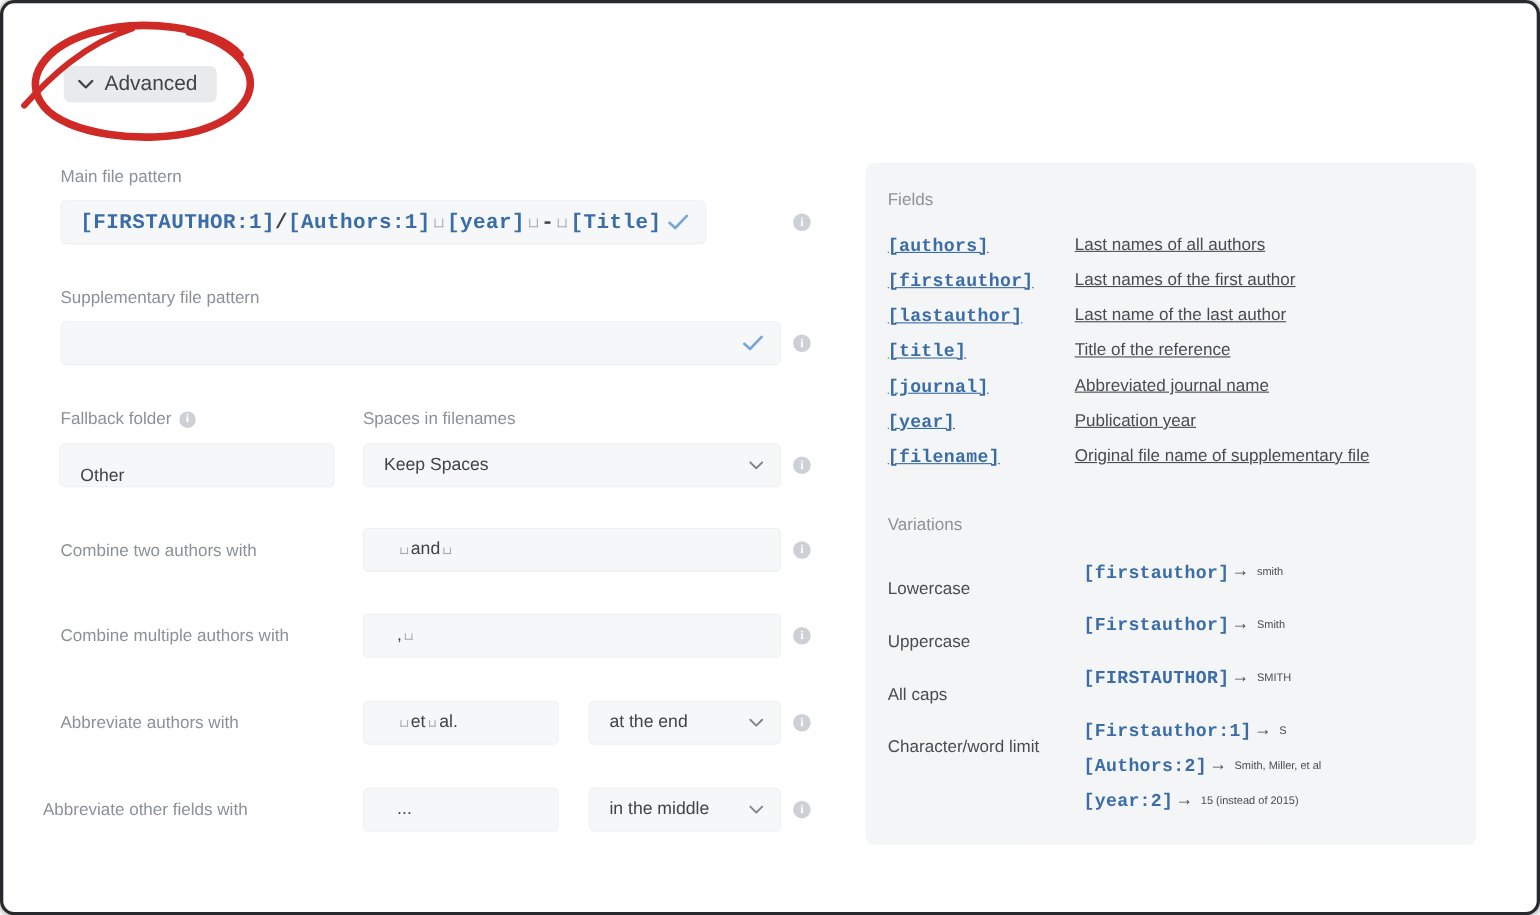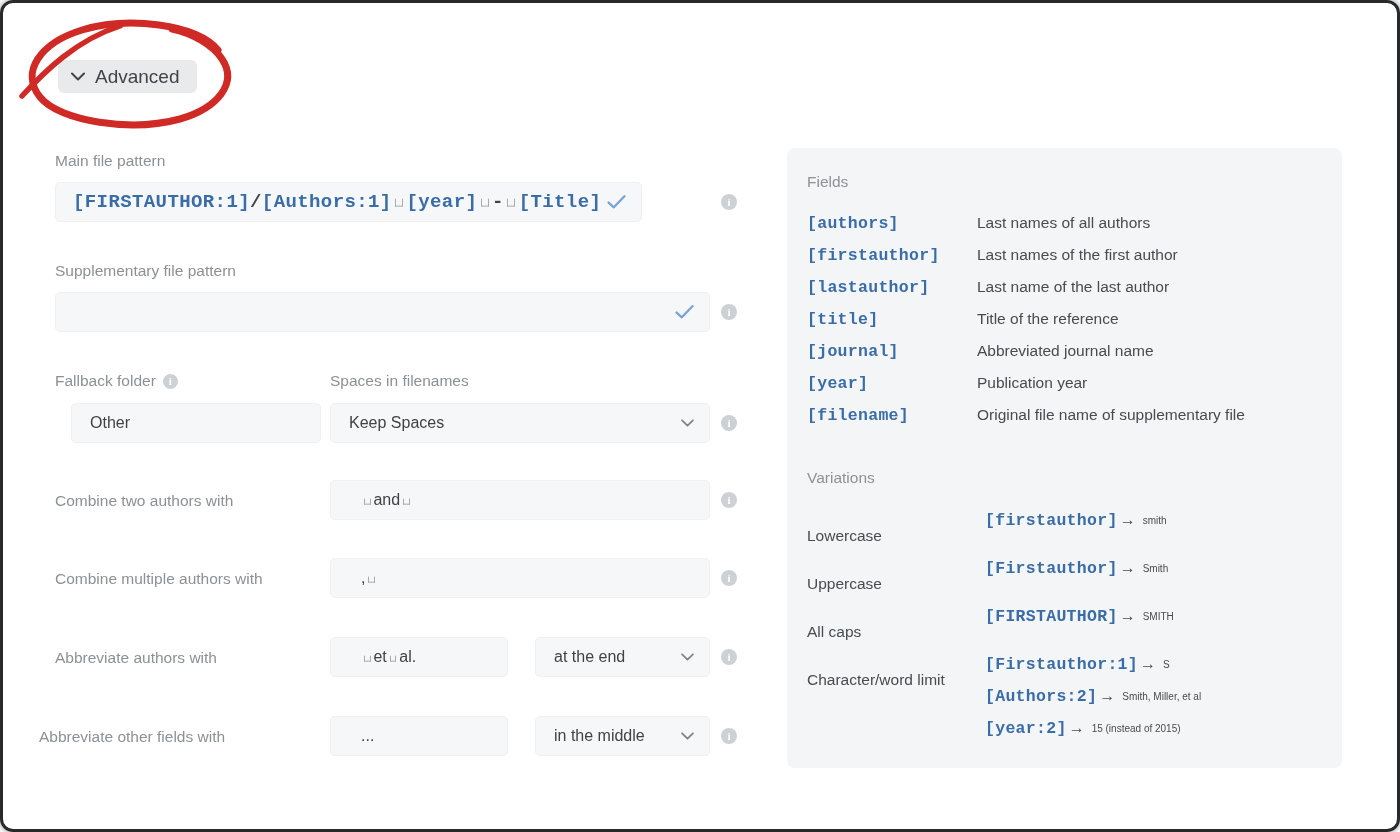--- a/index.html
+++ b/index.html
@@ -51,21 +51,21 @@
   .tok-lit{color:#3e4347;}
   .tok-space{display:inline-block;width:.42em;height:.40em;border:1.5px solid #a7acb1;border-top:none;
     margin:0 .18em;transform:translateY(-.02em);}
 
   
   .panel{position:absolute;left:787px;top:148px;width:555px;height:620px;background:var(--panel-bg);border-radius:8px;}
   .panel-title{position:absolute;left:20px;font-size:15.5px;color:#8d9297;}
   .code{font-family:"Liberation Mono","DejaVu Sans Mono",monospace;font-weight:700;font-size:16.5px;
     letter-spacing:.3px;color:var(--code-blue);white-space:nowrap;}
   .fields-list{position:absolute;left:20px;top:59px;display:grid;grid-template-columns:170px auto;}
-  .fields-list>div{height:32px;display:flex;align-items:center;}
+  .fields-list>div{height:32px;display:flex;align-items:center;text-decoration:underline;}
   .fdesc{font-size:15.5px;color:var(--desc-gray);white-space:nowrap;}
   .vars-list{position:absolute;left:20px;top:356px;}
   .var-row{display:grid;grid-template-columns:178px auto;}
   .var-label{font-size:15.5px;color:var(--desc-gray);line-height:32px;white-space:nowrap;margin-top:16px;}
   .var-line{height:32px;display:flex;align-items:center;white-space:nowrap;}
   .arrow{color:var(--desc-gray);font-size:16px;margin:0 7px 0 2px;}
   .result{font-size:10px;color:var(--desc-gray);}
 </style>
 </head>
 <body>
@@ -98,21 +98,21 @@
     <svg class="checkmark" width="19" height="15" viewBox="0 0 18 14">
       <path d="M1.5 7.5 L6.5 12 L16.5 1.5" fill="none" stroke="var(--check-blue)" stroke-width="2.2" stroke-linecap="round" stroke-linejoin="round"></path>
     </svg>
   </div>
   <div class="info" style="left:721px;top:304px;">i</div>
 
   <div class="flabel" style="left:55px;top:372px;">
     <span>Fallback folder</span>
     <span class="info inline">i</span>
   </div>
-  <div class="ibox" style="left:71px;top:403px;width:250px;">
+  <div class="ibox" style="left:54px;top:403px;width:250px;align-items:flex-end;">
     <span>Other</span>
   </div>
 
   <div class="flabel" style="left:330px;top:372px;">Spaces in filenames</div>
   <div class="ibox selbox" style="left:330px;top:403px;width:380px;">
     <span>Keep Spaces</span>
     <svg class="chev" width="13" height="8" viewBox="0 0 12 7">
       <path d="M1 1 L6 6 L11 1" fill="none" stroke="#7e848a" stroke-width="1.6" stroke-linecap="round" stroke-linejoin="round"></path>
     </svg>
   </div>

